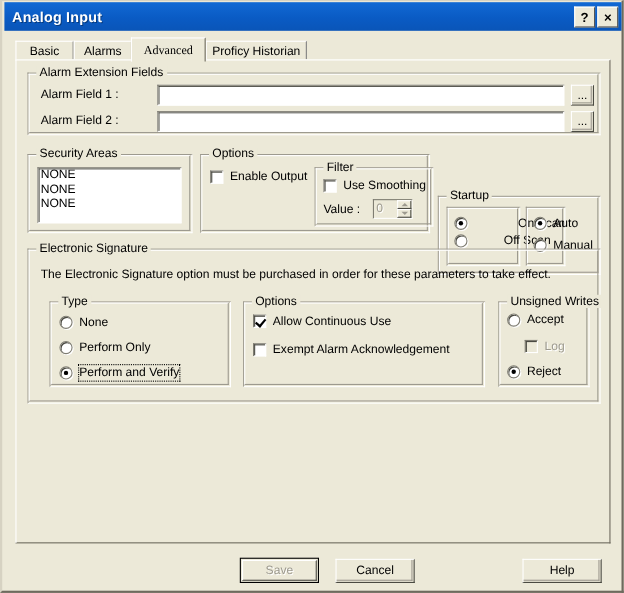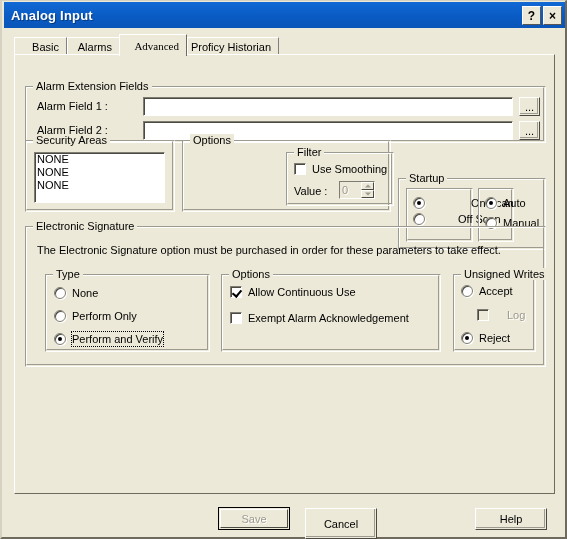--- a/index.html
+++ b/index.html
@@ -50,21 +50,21 @@
   
   #tabstrip{
     position:absolute;left:12px;top:33px;width:541px;height:21px;
   }
   .tab{
     position:absolute;top:3px;height:18px;
     box-sizing:border-box;
     background:#ece9d8;
     border-left:1px solid #fff;border-top:1px solid #fff;
     border-right:1px solid #808080;
-    display:flex;align-items:center;justify-content:flex-end;
+    display:flex;align-items:center;justify-content:center;
     padding:0 7px;font-size:11px;white-space:nowrap;cursor:default;
   }
   .tab.sel{
     top:0;height:22px;
     border-right:1px solid #6e6a5e;
     z-index:5;
     background:#ece9d8;
     font-family:Liberation Serif, serif;
   }
   #tabline{
@@ -239,21 +239,21 @@
         <span>Advanced</span>
       </div>
     <div class="tab" style="left:173px;width:92px;">
         <span>Proficy Historian</span>
       </div>
   </div>
   <div id="tabline"></div>
 
   <div id="client">
 
-    <div class="gb" style="left:10px;top:5px;width:521px;height:63px;margin-top:20px;">
+    <div class="gb" style="left:10px;top:5px;width:521px;height:63px;">
       <div class="gbframe"></div>
       <div class="gbtitle">Alarm Extension Fields</div>
 
       <div class="statictext" style="left:12px;top:19px;">Alarm Field 1 :</div>
       <div class="tfield" style="left:118px;top:17px;width:370px;height:19px;"></div>
       <div class="pbtn" style="left:494px;top:17px;width:21px;height:19px;">
           <span>...</span>
         </div>
 
       <div class="statictext" style="left:12px;top:43px;">Alarm Field 2 :</div>
@@ -270,20 +270,24 @@
         <div class="li">NONE</div>
         <div class="li">NONE</div>
         <div class="li">NONE</div>
       </div>
     </div>
 
     <div class="gb" style="left:167px;top:79px;width:209px;height:78px;">
       <div class="gbframe"></div>
       <div class="gbtitle">Options</div>
 
+      <div class="chk" style="left:9px;top:20px;">
+        <span class="chkbox"></span>
+        <span class="lbl">Enable Output</span>
+      </div>
 
       <div class="gb" style="left:104px;top:12px;width:108px;height:60px;">
         <div class="gbframe"></div>
         <div class="gbtitle">Filter</div>
         <div class="chk" style="left:8px;top:16px;">
           <span class="chkbox"></span>
           <span class="lbl">Use Smoothing</span>
         </div>
         <div class="statictext" style="left:8px;top:38px;color:#000;">Value :</div>
         <div class="spin" style="left:53px;top:35px;width:36px;height:18px;">
@@ -365,38 +369,38 @@
         </div>
       </div>
 
       <div class="gb" style="left:428px;top:48px;width:83px;height:84px;">
         <div class="gbframe"></div>
         <div class="gbtitle">Unsigned Writes</div>
         <div class="rad" style="left:8px;top:16px;">
           <span class="radbox"></span>
           <span class="lbl">Accept</span>
         </div>
-        <div class="chk dis" style="left:24px;top:40px;gap:12px;">
+        <div class="chk dis" style="left:24px;top:40px;">
           <span class="chkbox"></span>
           <span class="lbl">Log</span>
         </div>
         <div class="rad sel" style="left:8px;top:63px;">
           <span class="radbox"></span>
           <span class="lbl">Reject</span>
         </div>
       </div>
     </div>
 
   </div>
 
   <div class="pbtn defbtn disabled" style="left:216px;top:506px;width:72px;height:23px;">
     <span class="inner">
       <span>Save</span>
     </span>
   </div>
-  <div class="pbtn" style="left:303px;top:507px;width:72px;height:31px;">
+  <div class="pbtn" style="left:303px;top:507px;width:72px;height:22px;">
     <span>Cancel</span>
   </div>
   <div class="pbtn" style="left:473px;top:507px;width:72px;height:22px;">
     <span>Help</span>
   </div>
 
 </div>
 
 </body></html>

